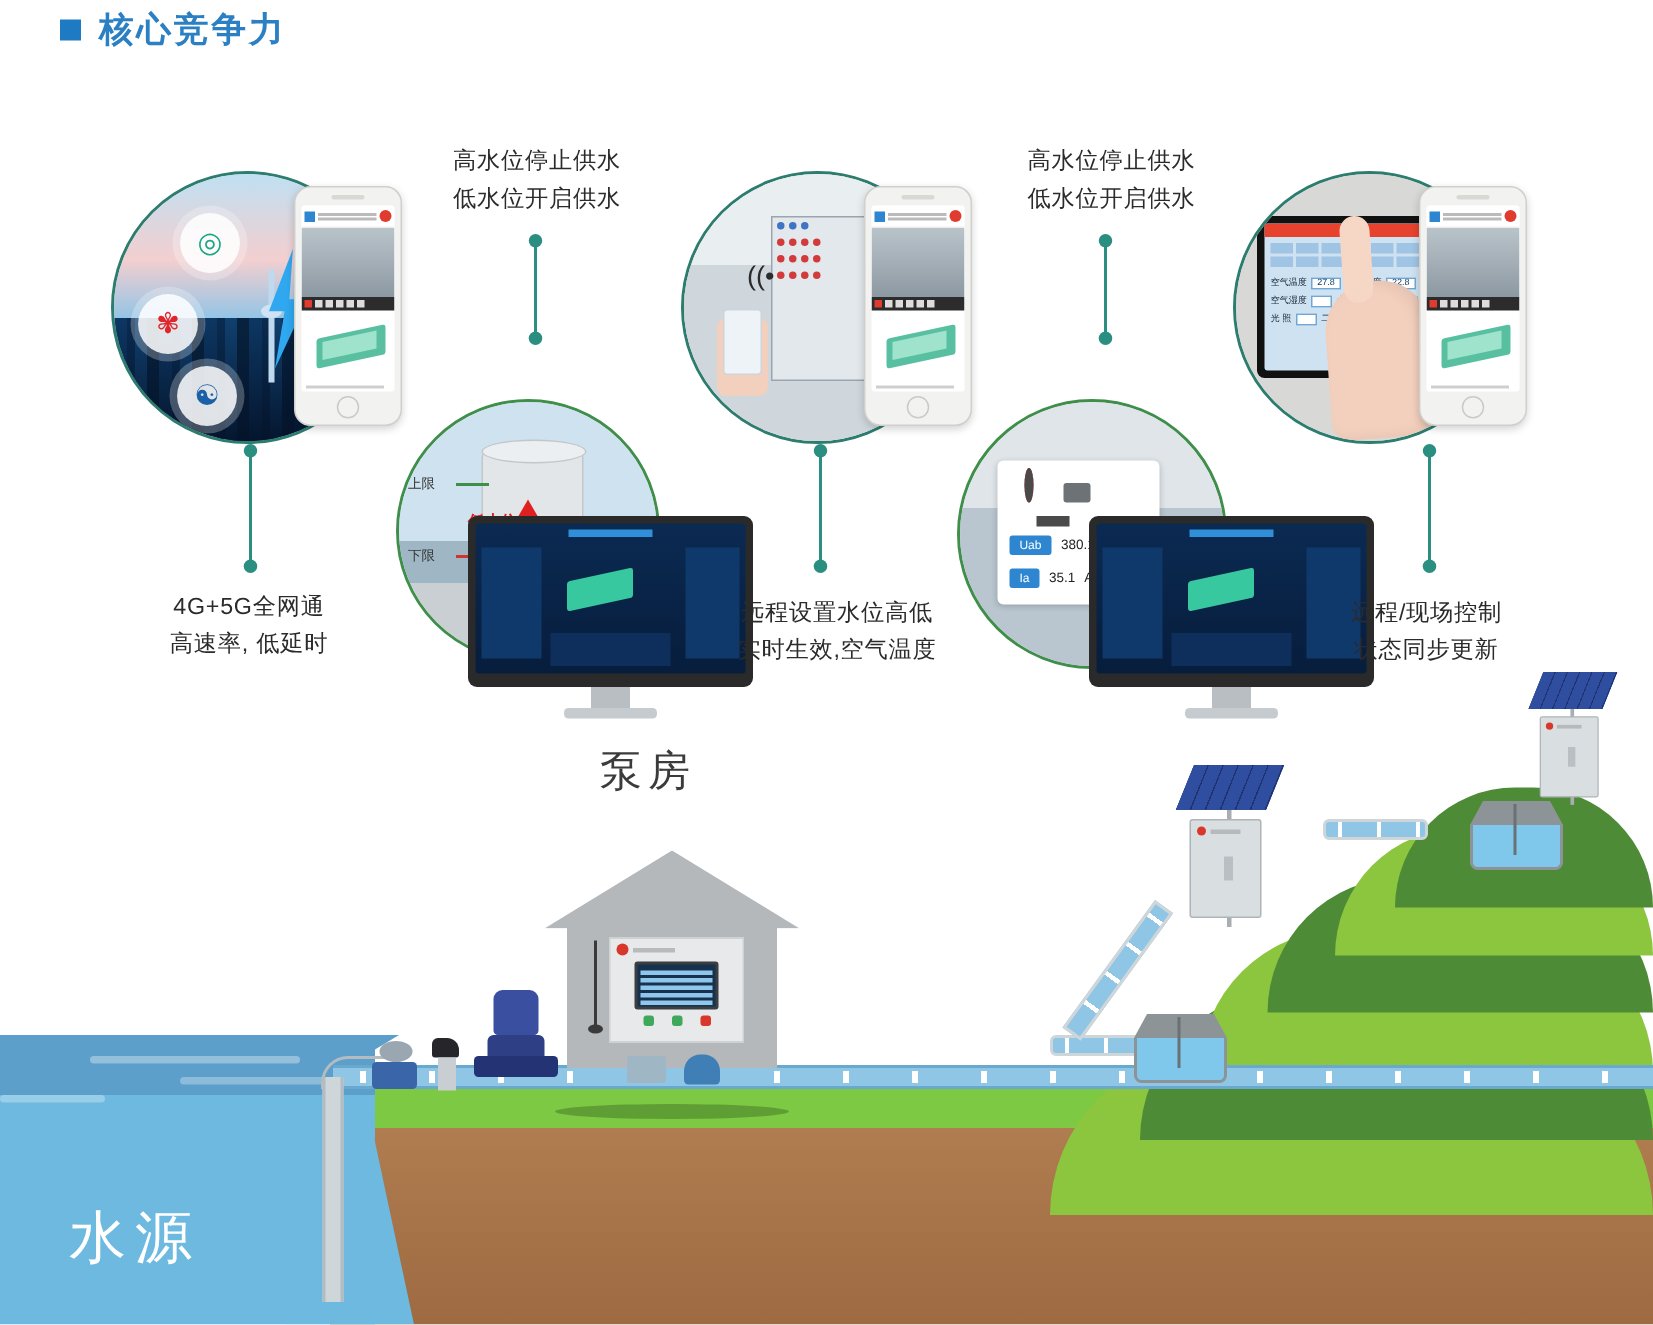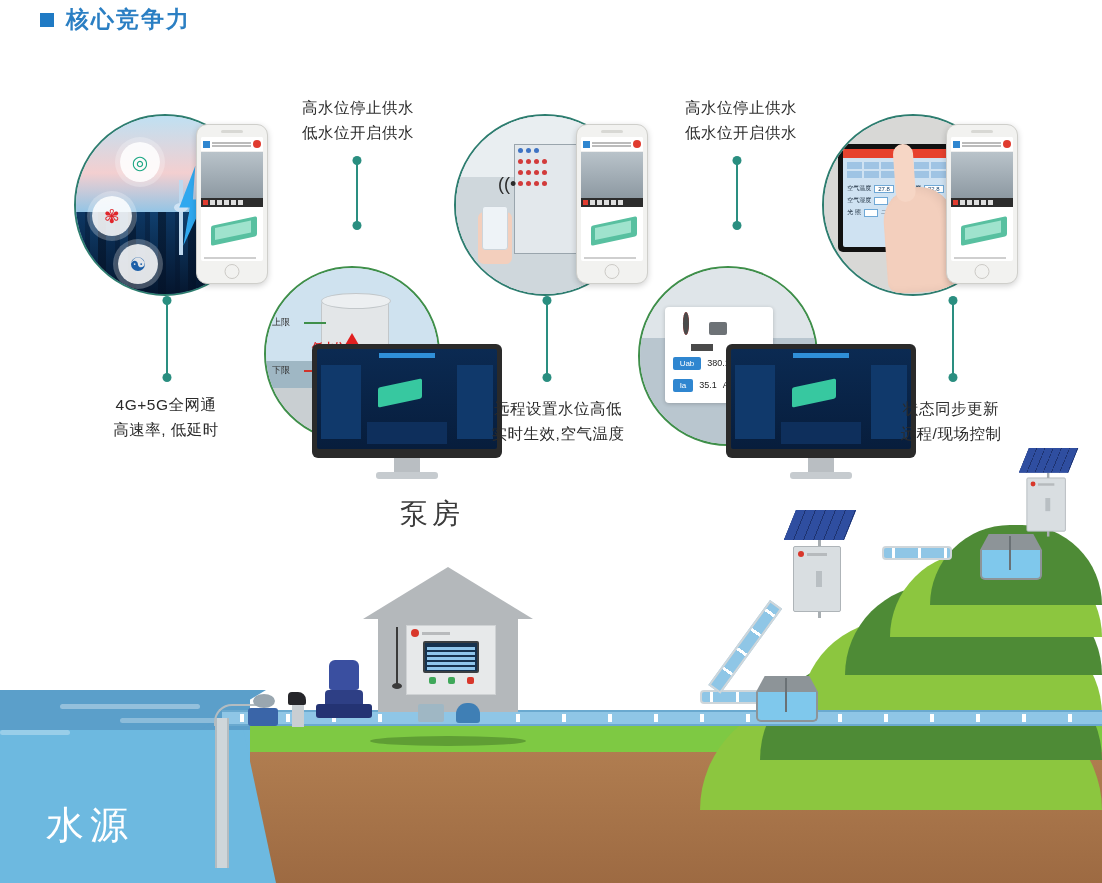--- a/index.html
+++ b/index.html
@@ -475,22 +475,22 @@
         </div>
       <div class="ph-txt">
           <i></i>
         </div>
 
     </div>
     <span class="home"></span>
   </div>
   <div class="connector" style="left:952px; top:300px; height:78px;"></div>
   <div class="caption" style="left:856px; top:396px; width:190px;">
+    <div>远程/现场控制</div>
     <div>状态同步更新</div>
-    <div>远程/现场控制</div>
   </div>
 
   <div class="pumphouse-label">泵房</div>
 
   <div class="lower">
     <div class="grass-strip"></div>
     <div class="soil2"></div>
     <div class="water-top"></div>
     <div class="water-body"></div>
     <div style="position:absolute; left:190px; top:0px; width:76px; height:46px; background:#5b9fca; clip-path:polygon(0 0,100% 0,0 100%);"></div>

